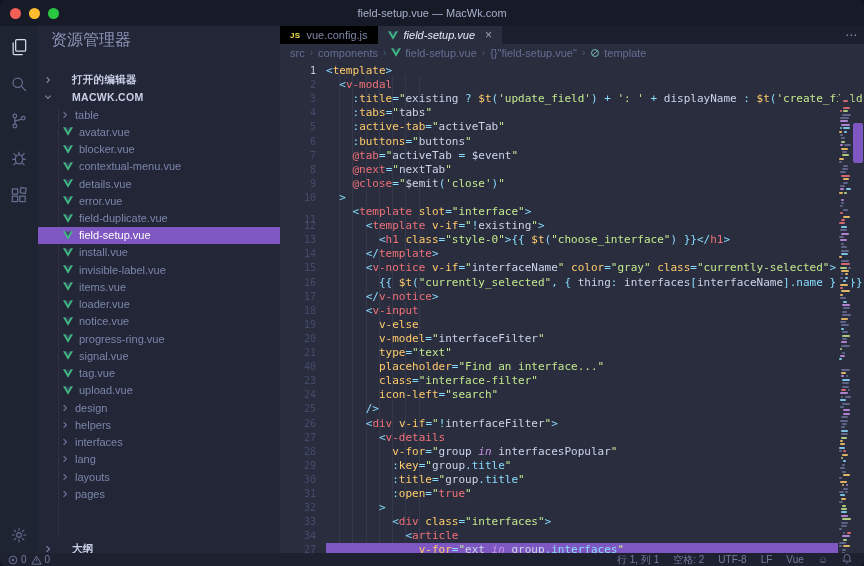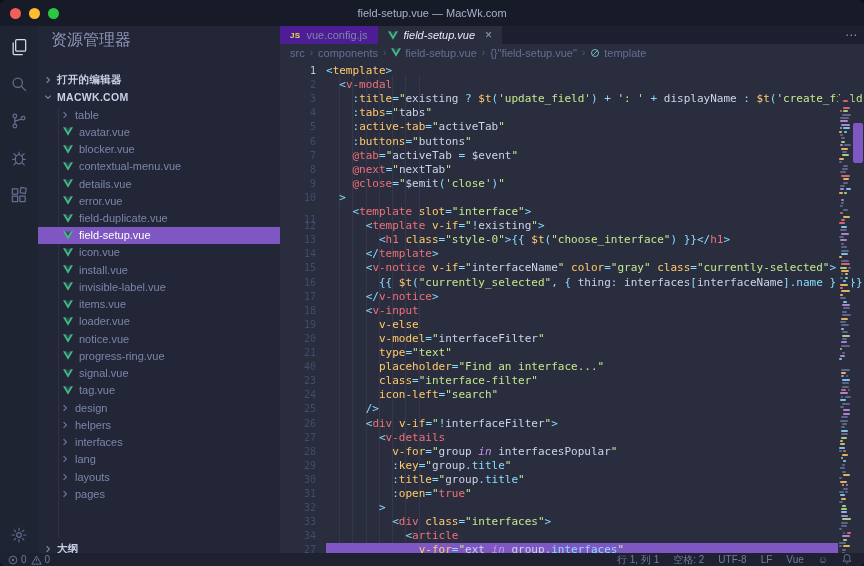--- a/index.html
+++ b/index.html
@@ -14,35 +14,35 @@
   .win-title{font-size:11px;color:#a9b1cc;}
 
   
   .activitybar{position:absolute;left:0;top:26px;width:38px;height:527px;background:#1f2433;}
   .act-item{position:absolute;left:0;width:38px;height:34px;display:flex;align-items:center;justify-content:center;color:#646d8f;cursor:pointer;}
   .act-item.active{color:#d7dcec;}
 
   
   .sidebar{position:absolute;left:38px;top:26px;width:242px;height:527px;background:#222637;overflow:hidden;}
   .sb-header{position:absolute;left:13px;top:4px;font-size:16px;color:#8f97b8;}
-  .sb-row{position:absolute;left:0;width:242px;height:17px;display:flex;align-items:center;font-size:11px;color:#aeb6d0;gap:5px;}
+  .sb-row{position:absolute;left:0;width:242px;height:17px;display:flex;align-items:center;font-size:11px;color:#aeb6d0;gap:20px;}
   .sb-row .chev{display:flex;color:#7b84a6;margin-left:6px;}
   .sb-row.bold{font-weight:bold;color:#c9d0e6;font-size:10.5px;letter-spacing:.3px;}
   .tree{position:absolute;left:0;top:80px;width:242px;}
   .tree-guide{position:absolute;left:20px;top:82px;height:430px;width:1px;background:rgba(255,255,255,.06);}
   .tree-row{height:17.24px;display:flex;align-items:center;gap:6px;padding-left:25px;font-size:11px;color:#7c86ab;cursor:pointer;white-space:nowrap;}
   .tree-row .chev{display:flex;color:#6b7496;margin-left:-2px;}
   .tree-row.sel{background:#7e57c2;color:#ffffff;}
   .js-badge{font-size:8px;font-weight:bold;color:#f0dc4e;letter-spacing:.3px;}
 
   
   .editor{position:absolute;left:280px;top:26px;width:584px;height:527px;background:#292d3e;}
   .tabbar{position:absolute;left:0;top:0;width:584px;height:18px;background:#1c202e;display:flex;}
   .tab{height:18px;display:flex;align-items:center;gap:6px;padding:0 10px;font-size:11px;cursor:pointer;}
-  .tab.inactive{background:#4c1d95;color:#7d86aa;}
+  .tab.inactive{background:#000000;color:#7d86aa;}
   .tab.active{background:#292d3e;color:#e6eaf6;font-style:italic;}
   .tab .close{font-style:normal;color:#9aa2bf;font-size:12px;margin-left:4px;}
   .tab-actions{position:absolute;right:6px;top:0;height:18px;display:flex;align-items:center;gap:12px;color:#8a92b2;}
   .tab-actions .dots{font-size:12px;letter-spacing:1px;cursor:pointer;}
 
   .breadcrumbs{position:absolute;left:0;top:18px;width:584px;height:17px;display:flex;align-items:center;gap:5px;padding-left:10px;font-size:11px;color:#666f93;white-space:nowrap;}
   .crumb{display:flex;align-items:center;gap:4px;cursor:pointer;}
   .crumb-sep{color:#515a7d;font-size:10px;}
 
   .code-wrap{position:absolute;left:0;top:35px;width:584px;height:492px;overflow:hidden;}
@@ -220,29 +220,20 @@
           </span>
           <span>field-setup.vue</span>
         </div>
         <div class="tree-row">
           <span style="display:flex">
             <svg width="10" height="9" viewBox="0 0 12 10">
               <path d="M0 0h2.8L6 5.2 9.2 0H12L6 10z" fill="#41b883"></path>
               <path d="M2.8 0h1.9L6 2.1 7.3 0h1.9L6 5.2z" fill="#34495e"></path>
             </svg>
           </span>
-          <span>icon.vue</span>
-        </div>
-        <div class="tree-row">
-          <span style="display:flex">
-            <svg width="10" height="9" viewBox="0 0 12 10">
-              <path d="M0 0h2.8L6 5.2 9.2 0H12L6 10z" fill="#41b883"></path>
-              <path d="M2.8 0h1.9L6 2.1 7.3 0h1.9L6 5.2z" fill="#34495e"></path>
-            </svg>
-          </span>
           <span>install.vue</span>
         </div>
         <div class="tree-row">
           <span style="display:flex">
             <svg width="10" height="9" viewBox="0 0 12 10">
               <path d="M0 0h2.8L6 5.2 9.2 0H12L6 10z" fill="#41b883"></path>
               <path d="M2.8 0h1.9L6 2.1 7.3 0h1.9L6 5.2z" fill="#34495e"></path>
             </svg>
           </span>
           <span>invisible-label.vue</span>
@@ -293,20 +284,29 @@
           <span>signal.vue</span>
         </div>
         <div class="tree-row">
           <span style="display:flex">
             <svg width="10" height="9" viewBox="0 0 12 10">
               <path d="M0 0h2.8L6 5.2 9.2 0H12L6 10z" fill="#41b883"></path>
               <path d="M2.8 0h1.9L6 2.1 7.3 0h1.9L6 5.2z" fill="#34495e"></path>
             </svg>
           </span>
           <span>tag.vue</span>
+        </div>
+        <div class="tree-row">
+          <span style="display:flex">
+            <svg width="10" height="9" viewBox="0 0 12 10">
+              <path d="M0 0h2.8L6 5.2 9.2 0H12L6 10z" fill="#41b883"></path>
+              <path d="M2.8 0h1.9L6 2.1 7.3 0h1.9L6 5.2z" fill="#34495e"></path>
+            </svg>
+          </span>
+          <span>upload.vue</span>
         </div>
         <div class="tree-row">
           <span class="chev">
             <svg width="8" height="8" viewBox="0 0 8 8" fill="none" stroke="currentColor" stroke-width="1.2">
               <path d="M2.6 1.2 5.4 4 2.6 6.8"></path>
             </svg>
           </span>
           <span>design</span>
         </div>
         <div class="tree-row">

